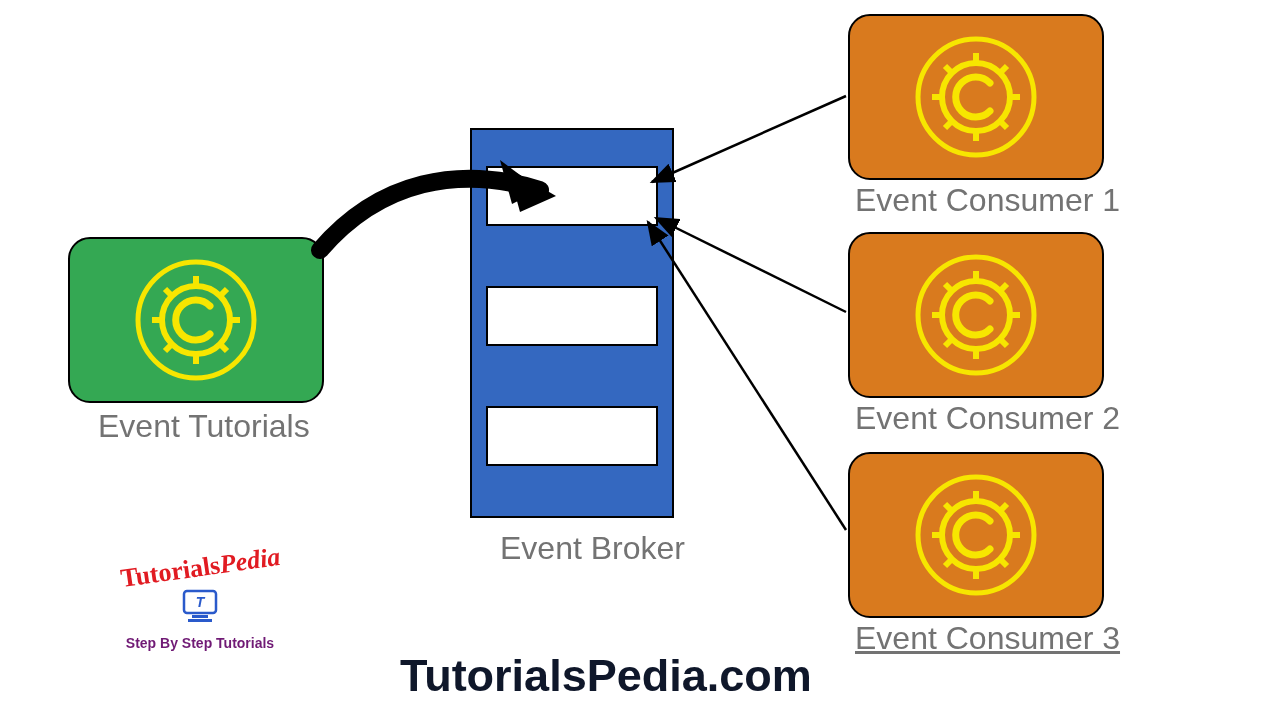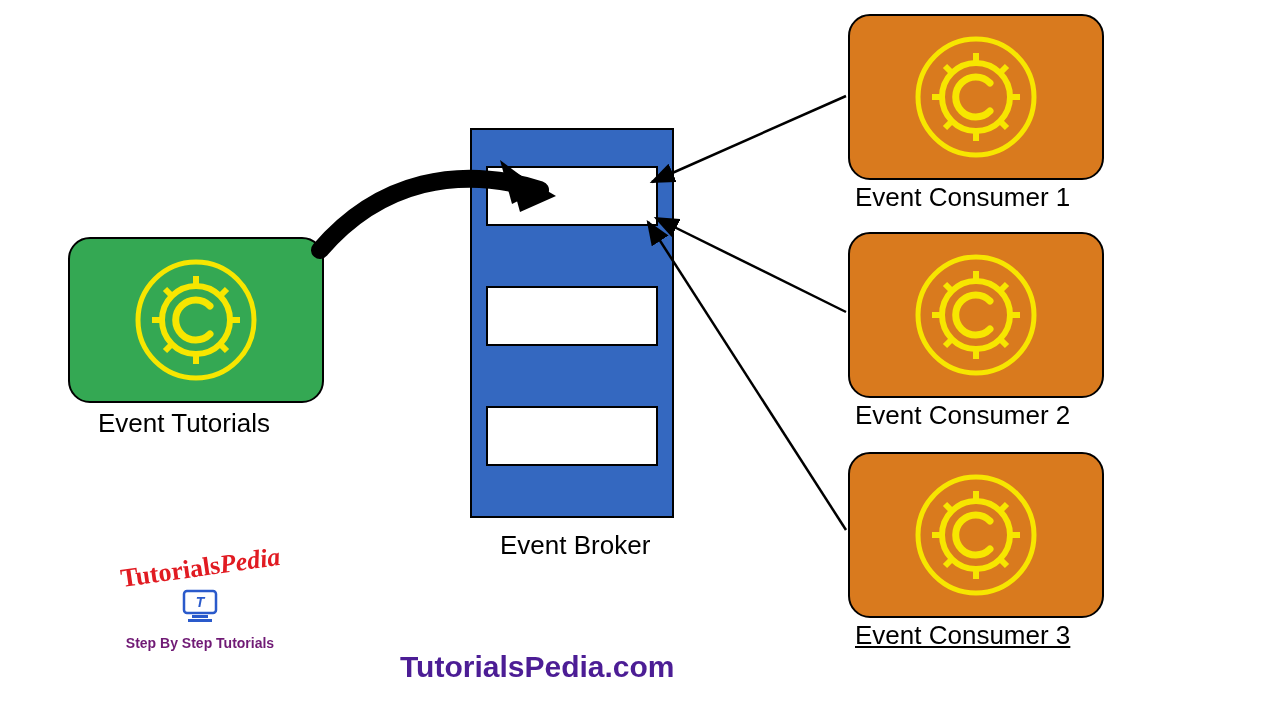--- a/index.html
+++ b/index.html
@@ -17,38 +17,38 @@
     border: 2px solid #000;
     border-radius: 22px;
     display: flex;
     align-items: center;
     justify-content: center;
   }
   .producer-box { background: #34a853; }
   .consumer-box { background: #d97a1e; }
   .label {
     position: absolute;
-    font-size: 26px;
-    color: #000000;
+    font-size: 32px;
+    color: #737373;
     white-space: nowrap;
   }
   .broker {
     position: absolute;
     background: #3468c0;
     border: 2px solid #000;
   }
   .slot {
     position: absolute;
     background: #ffffff;
     border: 2px solid #000;
   }
   .site-url {
     position: absolute;
-    color: #4c1d95;
-    font-size: 30px;
+    color: #0f172a;
+    font-size: 45px;
     font-weight: bold;
     white-space: nowrap;
     text-align: right;
   }
   .logo-wrap {
     position: absolute;
     text-align: center;
   }
   .logo-script {
     font-family: "Brush Script MT", cursive;

